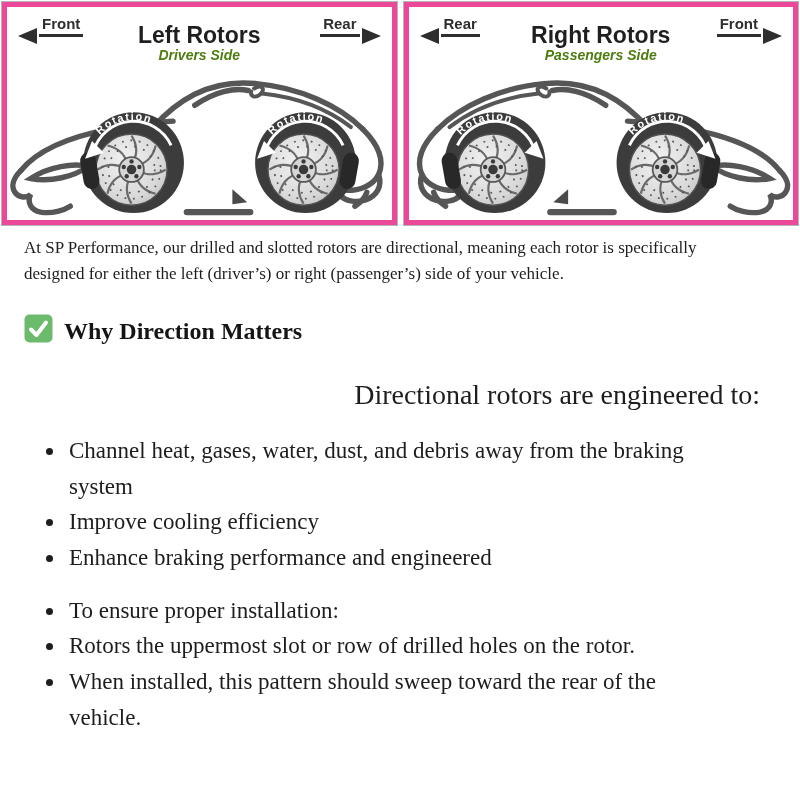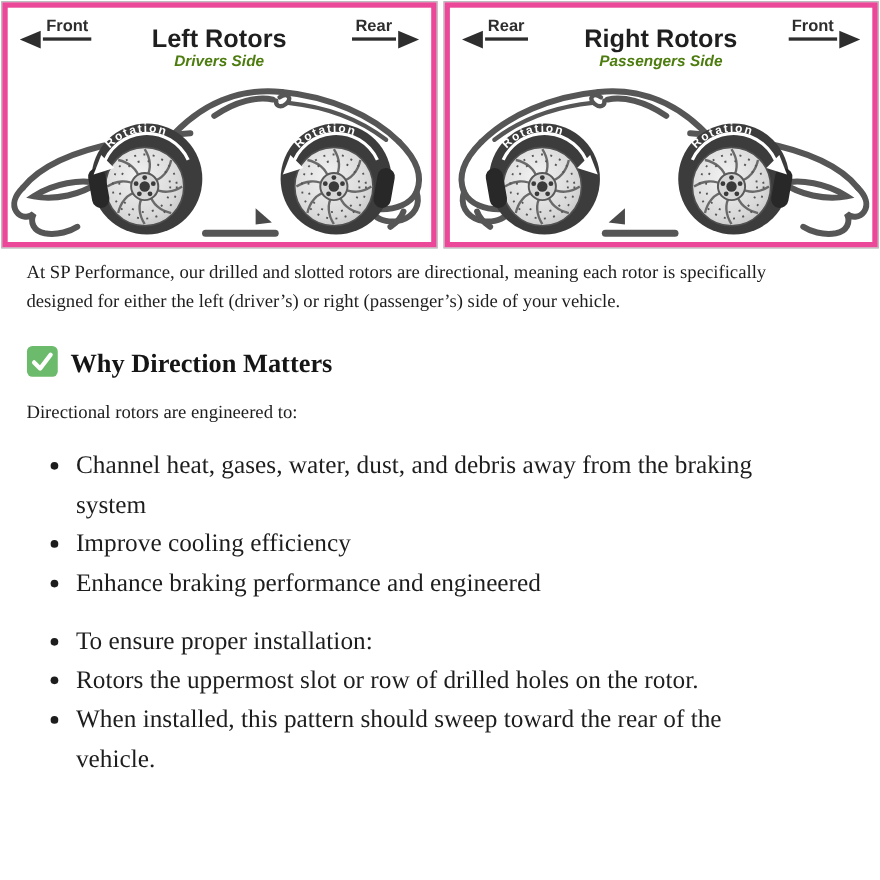--- a/index.html
+++ b/index.html
@@ -16,21 +16,21 @@
   .dir-right{right:32px;}
   .point-left::before{content:"";position:absolute;left:-21px;bottom:-10px;width:0;height:0;border:8px solid transparent;border-right:19px solid #2e2e2e;border-left:0;}
   .point-right::after{content:"";position:absolute;right:-21px;bottom:-10px;width:0;height:0;border:8px solid transparent;border-left:19px solid #2e2e2e;border-right:0;}
   .car-svg{position:absolute;left:0;bottom:0;width:100%;height:158px;display:block;}
 
   
   article{padding:0 40px 20px 24px;}
   .intro{margin:10px 0 0;font-size:17px;line-height:1.55;max-width:715px;}
   h2{margin:26px 0 0;font-size:24px;font-weight:bold;display:flex;align-items:center;gap:11px;color:#151515;}
   h2.light{font-weight:normal;margin-top:30px;color:#222;}
-  .lead{margin:12px 0 0;font-size:17px;line-height:1.55;}
+  .lead{margin:24px 0 0;font-size:28px;line-height:1.55;text-align:right;}
   ul{margin:17px 0 0;padding:0 0 0 42px;}
   li{font-size:23px;line-height:1.55;max-width:660px;padding-left:3px;}
   .emoji-icon{flex:0 0 auto;display:inline-block;}
 </style>
 </head>
 <body>
 
 <figure class="diagram">
 
   <div class="panel">

